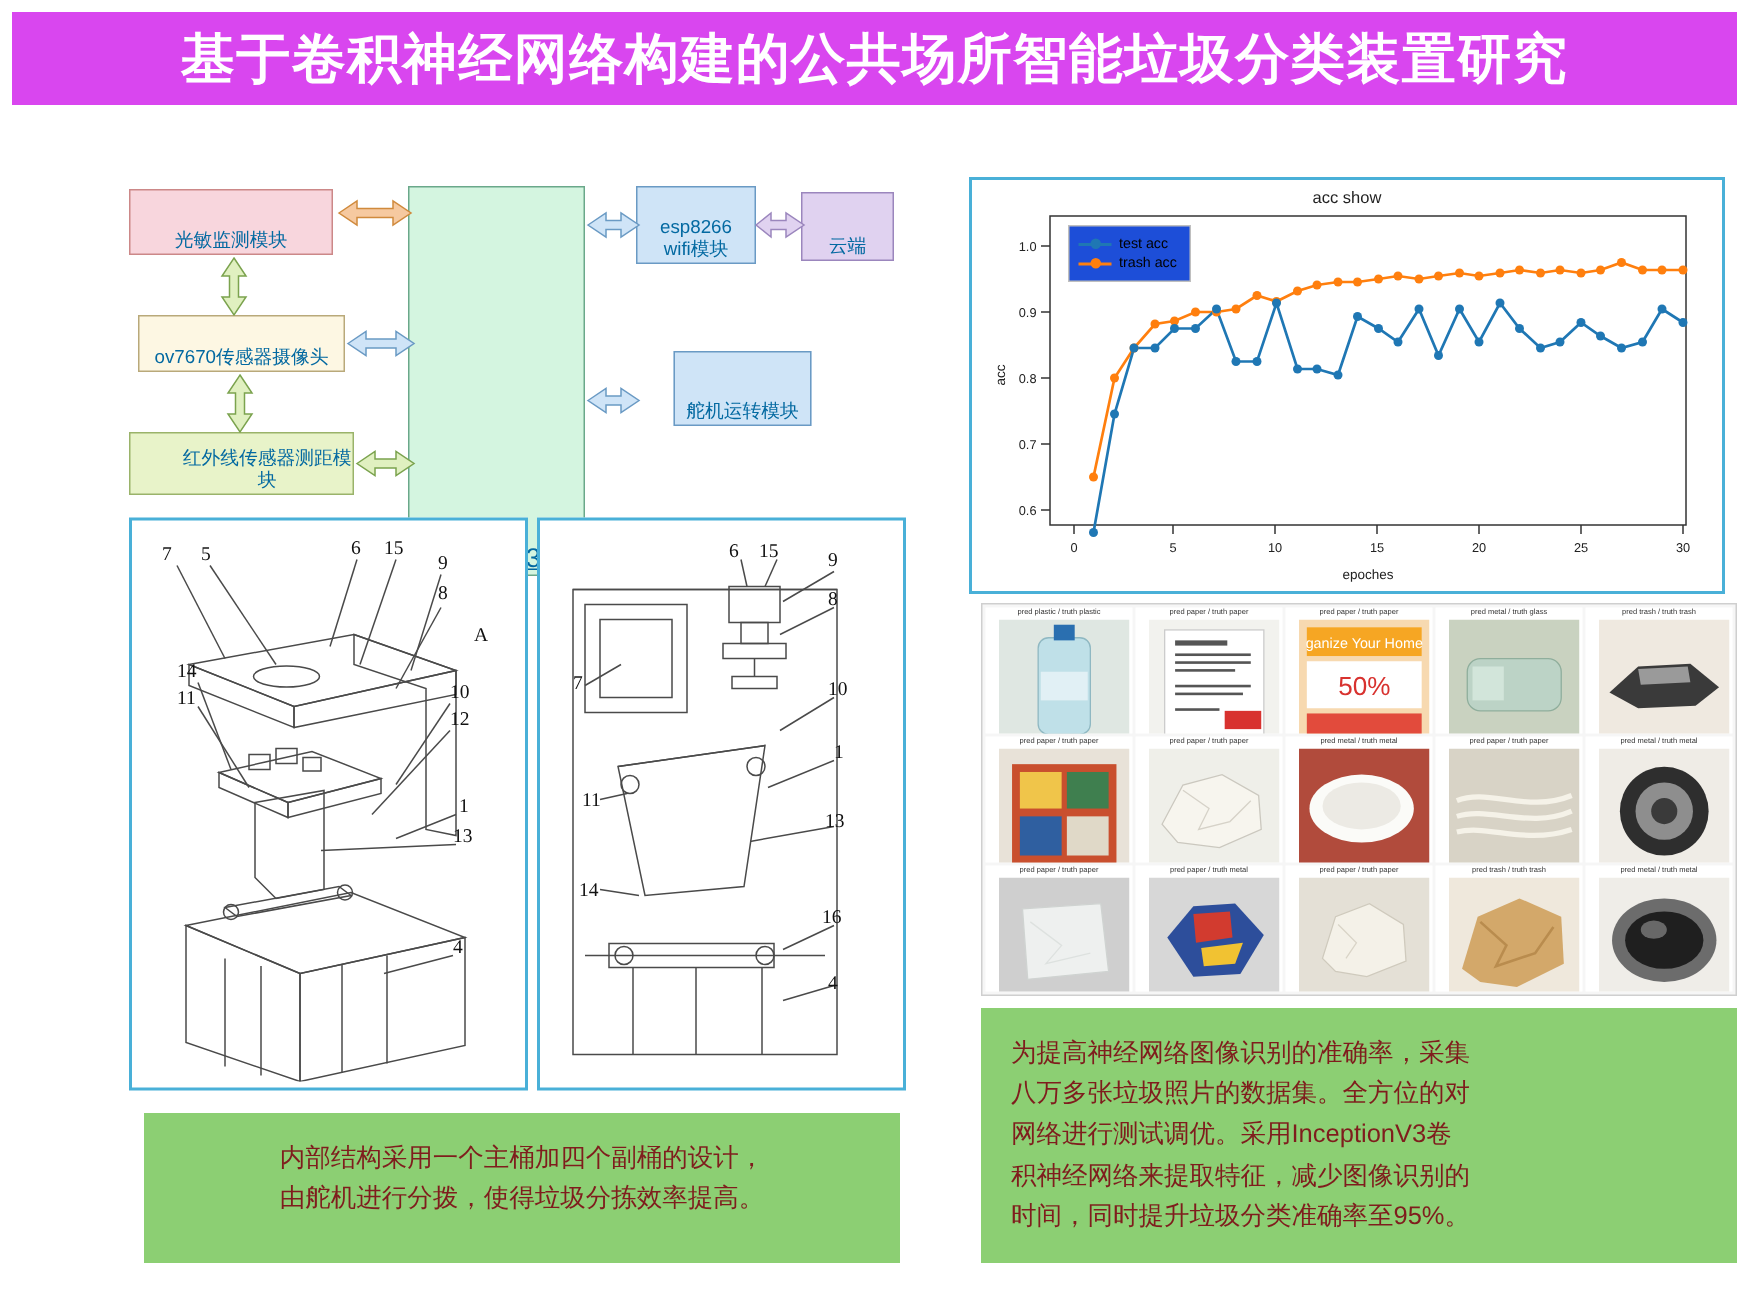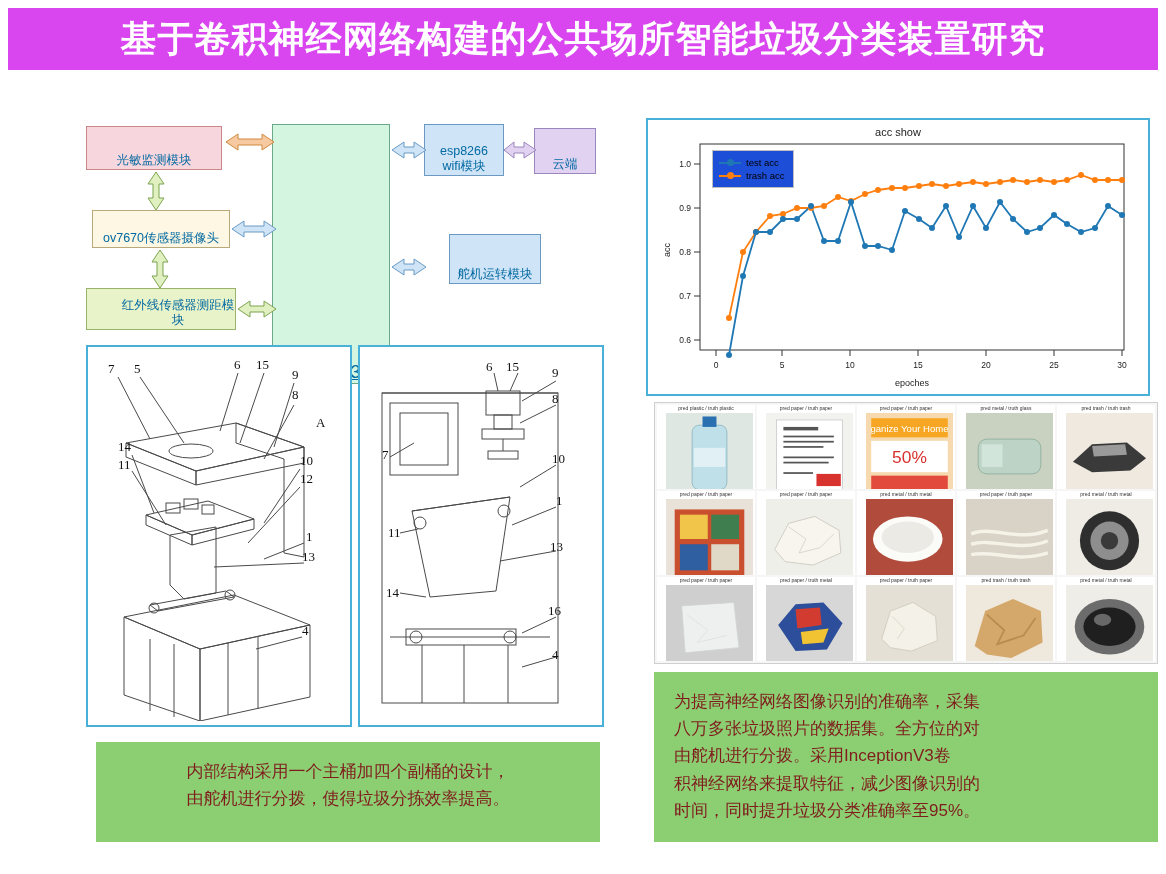--- a/index.html
+++ b/index.html
@@ -583,16 +583,16 @@
         <ellipse cx="42" cy="40" rx="10" ry="7" fill="#9a9a9a" opacity="0.6"></ellipse>
       </svg>
     </div>
   </div>
 
 </div>
 
 <div class="caption" id="caption-right">
   <p>为提高神经网络图像识别的准确率，采集</p>
   <p>八万多张垃圾照片的数据集。全方位的对</p>
-  <p>由舵机进行分拨。采用InceptionV3卷</p>
+  <p>网络进行测试调优。采用InceptionV3卷</p>
   <p>积神经网络来提取特征，减少图像识别的</p>
   <p>时间，同时提升垃圾分类准确率至95%。</p>
 </div>
 
 </body></html>

